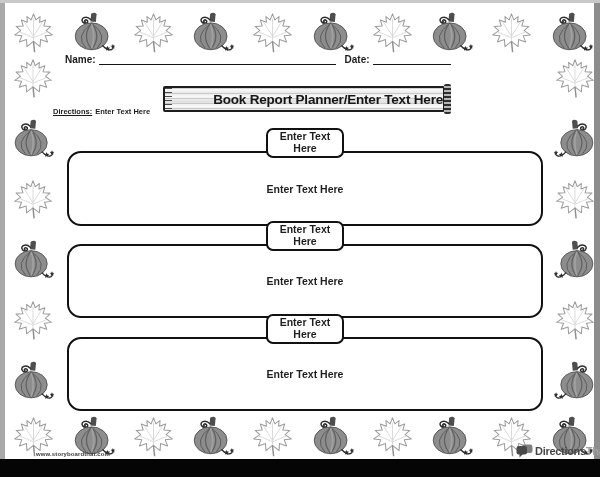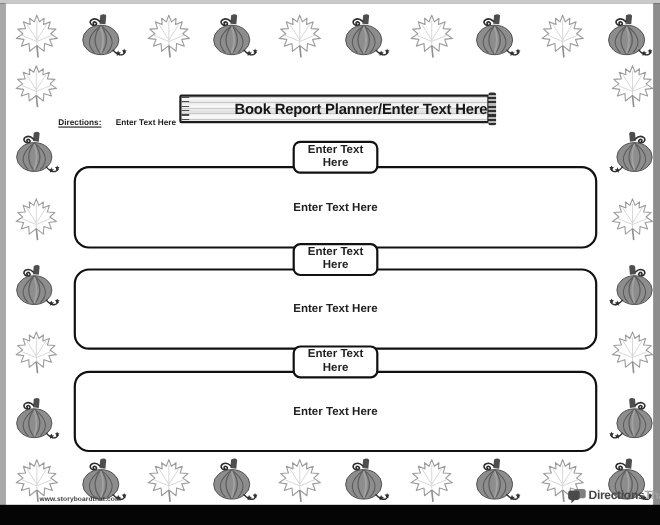--- a/index.html
+++ b/index.html
@@ -52,21 +52,21 @@
     background:repeating-linear-gradient(180deg,#4c4c4c 0 1px, rgba(0,0,0,0) 1px 4px);
   }
   .banner::after {
     content:""; position:absolute; right:-8px; top:-4px; width:7px; height:calc(100% + 8px);
     border-radius:2px;
     background:repeating-linear-gradient(180deg,#2e2e2e 0 2px,#b7b7b7 2px 4px);
   }
   .banner-title { font-weight:bold; font-size:13.5px; letter-spacing:-0.2px; color:#161616; }
 
   .directions { position:absolute; left:48px; top:104px; font-size:7.5px; font-weight:bold; color:#1c1c1c; }
-  .directions-label { text-decoration:underline; margin-right:13px; }
+  .directions-label { text-decoration:underline; margin-right:3px; }
 
   
   .section { position:absolute; left:62px; width:476px; }
   .section-1 { top:148px; height:75px; }
   .section-2 { top:241px; height:74px; }
   .section-3 { top:334px; height:74px; }
   .section-box {
     width:100%; height:100%; background:#fff;
     border:2px solid #111; border-radius:14px;
     display:flex; align-items:center; justify-content:center;
@@ -225,20 +225,26 @@
           <use href="#pumpkin" xlink:href="#pumpkin"></use>
         </svg>
         <svg class="decor-icon" viewBox="0 0 48 48">
           <use href="#maple-leaf" xlink:href="#maple-leaf"></use>
         </svg>
         <svg class="decor-icon mirror" viewBox="0 0 48 48">
           <use href="#pumpkin" xlink:href="#pumpkin"></use>
         </svg>
       </div>
 
+    <div class="name-date-row">
+      <span>Name:</span>
+      <span class="write-line name-line"></span>
+      <span>Date:</span>
+      <span class="write-line date-line"></span>
+    </div>
 
     <div class="banner">
       <span class="banner-title">Book Report Planner/Enter Text Here</span>
     </div>
 
     <div class="directions">
       <span class="directions-label">Directions:</span><span>Enter Text Here</span>
     </div>
 
     <div class="section section-1">

